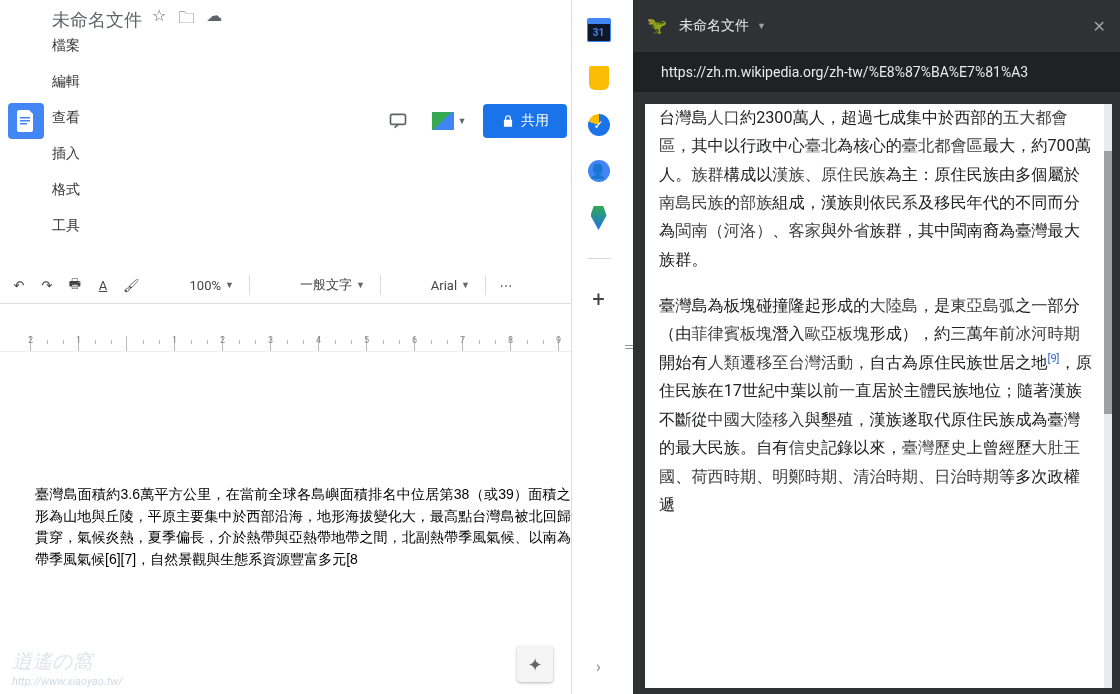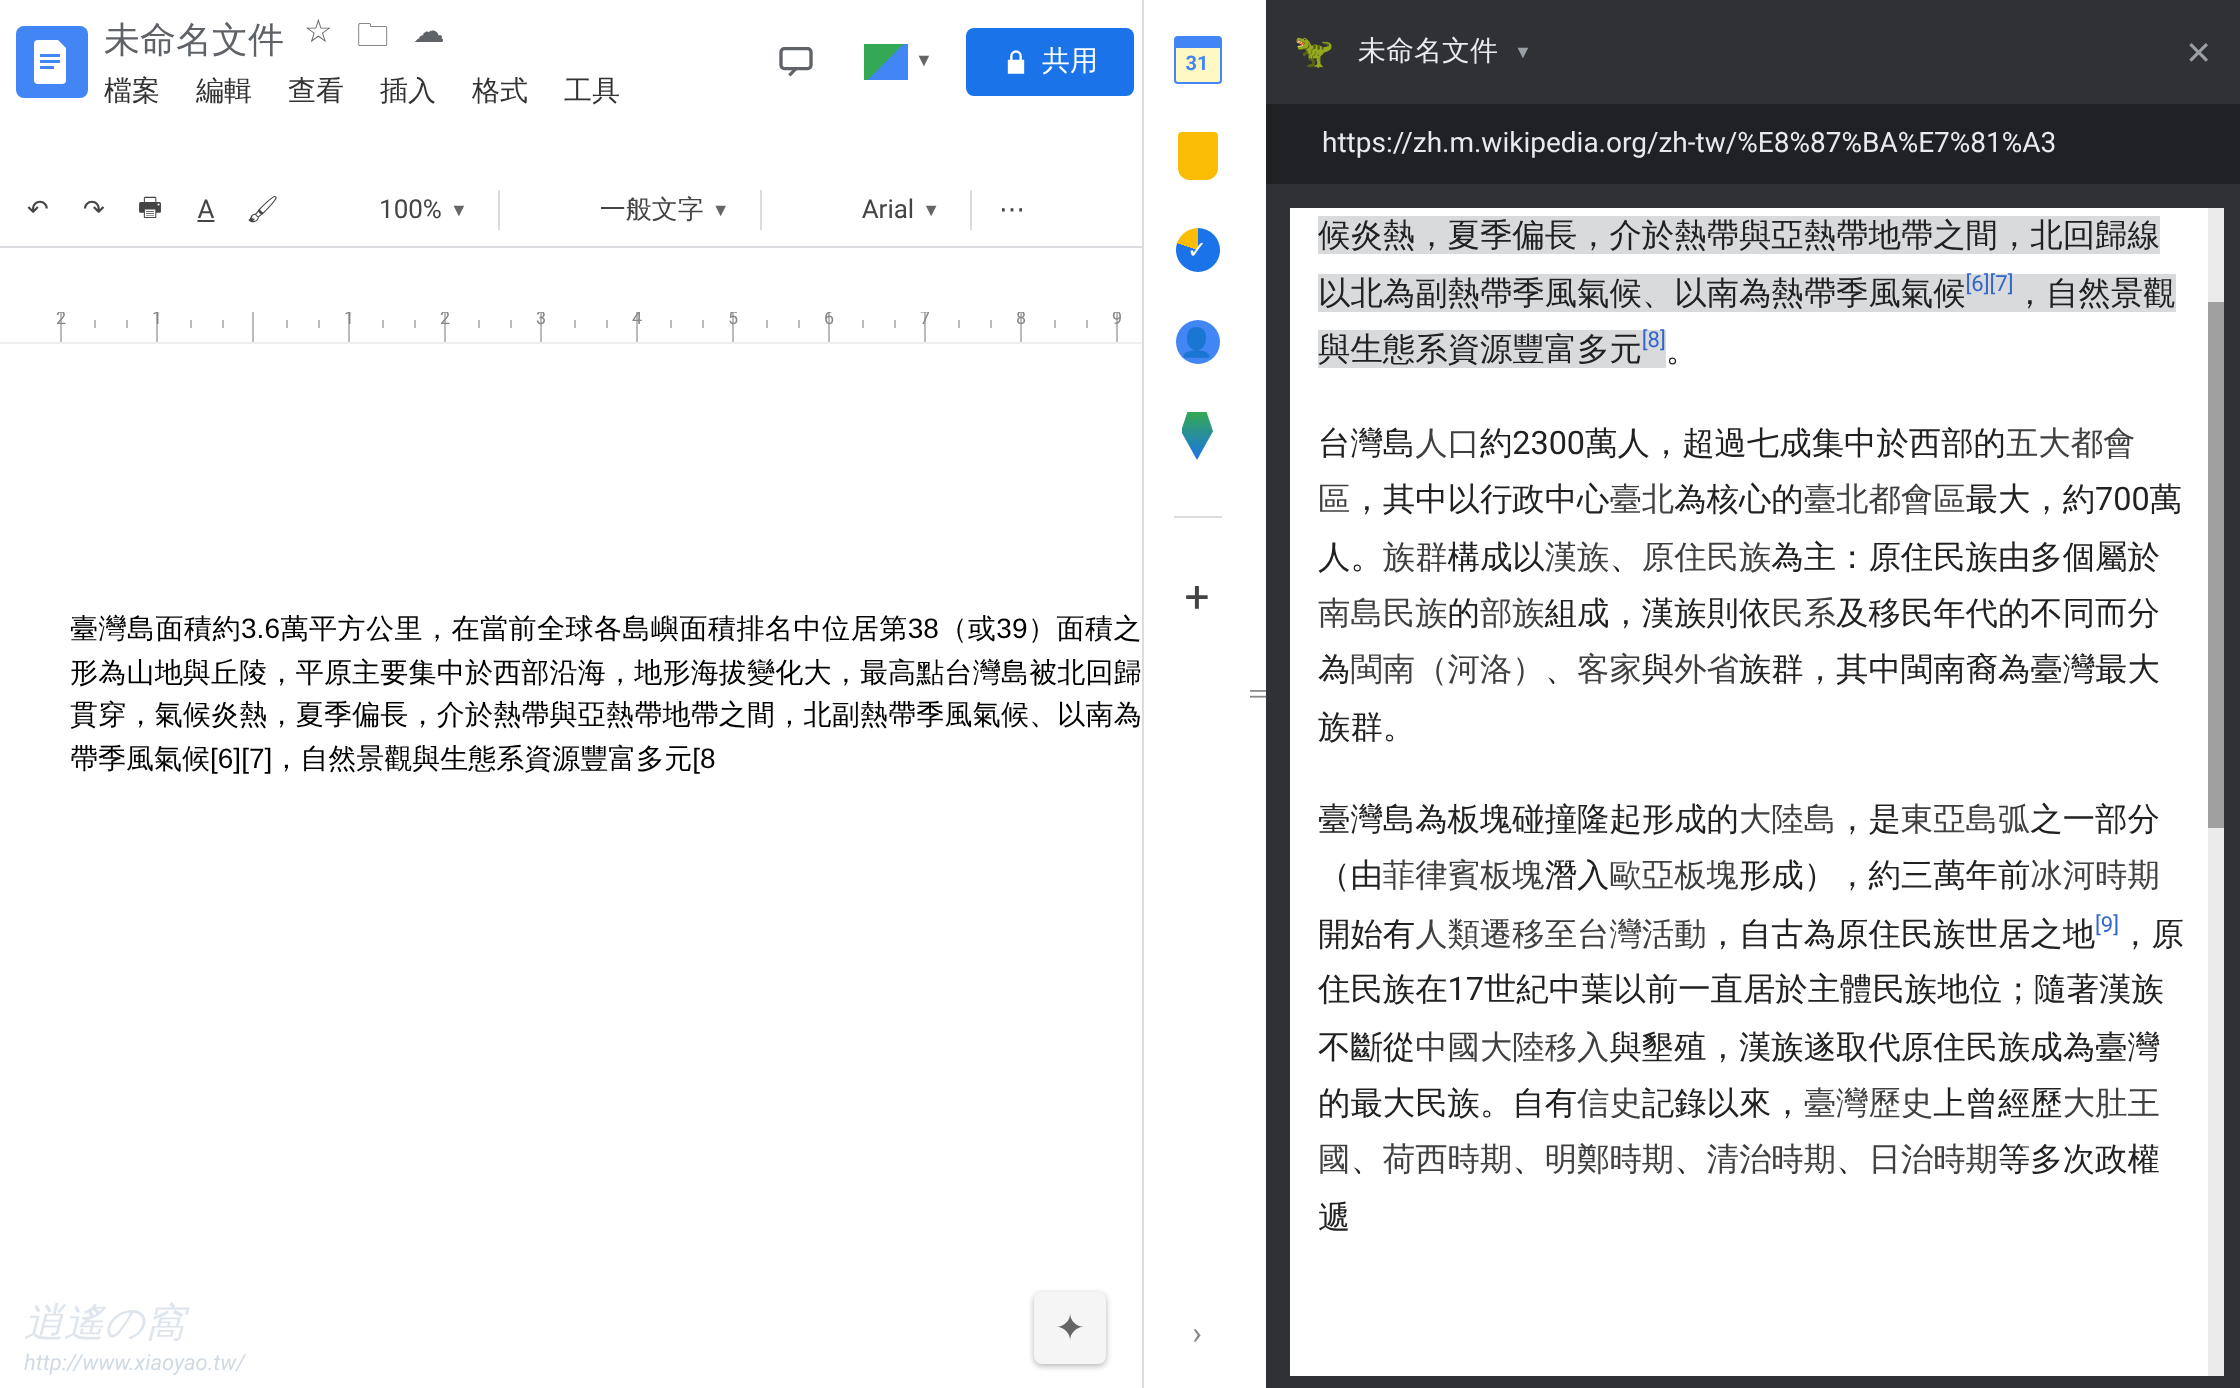--- a/index.html
+++ b/index.html
@@ -9,21 +9,21 @@
     .docs-pane { width: 625px; height: 100%; display: flex; flex-direction: column; position: relative; gap: 32px; }
     
     .docs-header { display: flex; align-items: center; padding: 6px 8px 0 8px; gap: 8px; }
     .docs-logo { width: 36px; height: 36px; background: #4285f4; border-radius: 4px; display: flex; align-items: center; justify-content: center; }
     .docs-logo svg { fill: #fff; }
     .docs-title-area { flex: 1; display: flex; flex-direction: column; }
     .docs-title-row { display: flex; align-items: center; gap: 10px; }
     .docs-title { font-size: 18px; color: #5f6368; }
     .docs-title-icons { display: flex; gap: 12px; color: #5f6368; }
     .docs-title-icons span { cursor: pointer; font-size: 16px; }
-    .docs-menus { display: flex; gap: 18px; font-size: 14px; color: #333; padding-top: 4px; }
+    .docs-menus { display: flex; gap: 18px; font-size: 14px; color: #333; padding-top: 4px; flex-direction: column; }
     .docs-menus span { cursor: pointer; }
     .docs-header-right { display: flex; align-items: center; gap: 12px; }
     .mode-icon { width: 34px; height: 34px; border-radius: 50%; display: flex; align-items: center; justify-content: center; color: #5f6368; cursor: pointer; }
     .meet-btn { width: 44px; height: 36px; display: flex; align-items: center; justify-content: center; border-radius: 4px; }
     .meet-inner { width: 22px; height: 18px; background: linear-gradient(135deg, #34a853 0%, #34a853 50%, #4285f4 50%, #4285f4 100%); position: relative; }
     .share-btn { background: #1a73e8; color: #fff; padding: 8px 18px; border-radius: 4px; border: none; font-size: 14px; display: flex; align-items: center; gap: 6px; cursor: pointer; }
     .avatar { width: 34px; height: 34px; border-radius: 50%; background: radial-gradient(circle, #d4af7a 40%, #b08850 100%); margin-left: 4px; }
     
     .docs-toolbar { display: flex; align-items: center; padding: 4px 8px; gap: 6px; border-bottom: 1px solid #dadce0; font-size: 13px; color: #444; }
     .tb-btn { min-width: 22px; height: 28px; display: flex; align-items: center; justify-content: center; cursor: pointer; border-radius: 2px; padding: 0 3px; }
@@ -41,21 +41,21 @@
     .docs-page { flex: 1; padding: 100px 40px 0 35px; overflow: hidden; position: relative; }
     .docs-text { font-size: 14px; color: #000; line-height: 1.55; text-align: justify; font-family: Arial, "Microsoft JhengHei", sans-serif; }
     
     .watermark { position: absolute; left: 12px; bottom: 6px; opacity: .35; font-size: 11px; color: #7a97b3; font-style: italic; }
     .watermark .wm-top { font-size: 20px; font-family: serif; opacity: .7; }
     
     .explore-btn { position: absolute; right: 72px; bottom: 12px; width: 36px; height: 36px; background: #f5f5f5; border-radius: 4px; box-shadow: 0 1px 3px rgba(0,0,0,.3); display: flex; align-items: center; justify-content: center; cursor: pointer; color: #666; font-size: 18px; }
     
     
     .side-rail { width: 54px; border-left: 1px solid #dadce0; display: flex; flex-direction: column; align-items: center; padding: 18px 0; gap: 24px; }
-    .rail-cal { width: 24px; height: 24px; background: #fef9c3; border: 1px solid #4285f4; border-top: 6px solid #4285f4; border-radius: 2px; display:flex; align-items:center; justify-content:center; font-size:10px; color:#4285f4; font-weight:bold; }
+    .rail-cal { width: 24px; height: 24px; background: #0f172a; border: 1px solid #4285f4; border-top: 6px solid #4285f4; border-radius: 2px; display:flex; align-items:center; justify-content:center; font-size:10px; color:#4285f4; font-weight:bold; }
     .rail-keep { width: 20px; height: 24px; background: #fbbc04; border-radius: 2px 2px 6px 6px; }
     .rail-tasks { width: 22px; height: 22px; border-radius: 50%; background: conic-gradient(#1a73e8 0 80%, #fbbc04 0 100%); display:flex; align-items:center; justify-content:center; color:#fff; font-size:12px; }
     .rail-contacts { width: 22px; height: 22px; background:#4285f4; border-radius:50%; display:flex; align-items:center; justify-content:center; color:#fff; font-size:14px; }
     .rail-maps { width: 16px; height: 24px; background: linear-gradient(#34a853, #1a73e8); clip-path: polygon(50% 100%, 0 40%, 20% 0, 80% 0, 100% 40%); position:relative; }
     .rail-divider { width: 24px; height: 1px; background: #dadce0; margin: 4px 0; }
     .rail-plus { font-size: 22px; color: #444; cursor: pointer; }
     .rail-spacer { flex: 1; }
     .rail-arrow { color: #888; font-size: 16px; cursor: pointer; }
     
     .resize-handle { width: 8px; background: #fff; display:flex; align-items:center; justify-content:center; color:#888; cursor:col-resize; }
@@ -239,21 +239,20 @@
     <div class="wv-title">
       <span>未命名文件</span>
       <span class="caret-down" style="color:#9aa0a6">▼</span>
     </div>
     <div class="wv-close">✕</div>
   </div>
   <div class="wv-urlbar">https://zh.m.wikipedia.org/zh-tw/%E8%87%BA%E7%81%A3</div>
 
   <div class="wv-content">
     <div class="wiki-text">
-      <p class="wiki-first"><span class="hl"><span>候炎熱，夏季偏長，介於熱帶與亞熱帶地帶之間，北回歸線以北為副熱帶季風氣候、以南為熱帶季風氣候</span><sup>[6][7]</sup><span>，自然景觀與生態系資源豐富多元</span><sup>[8]</sup></span><span>。</span></p>
 
       <p><span>台灣島</span><a>人口</a><span>約2300萬人，超過七成集中於西部的</span><a>五大都會區</a><span>，其中以行政中心</span><a>臺北</a><span>為核心的</span><a>臺北都會區</a><span>最大，約700萬人。</span><a>族群</a><span>構成以</span><a>漢族</a><span>、</span><a>原住民族</a><span>為主：原住民族由多個屬於</span><a>南島民族</a><span>的</span><a>部族</a><span>組成，漢族則依</span><a>民系</a><span>及移民年代的不同而分為</span><a>閩南（河洛）</a><span>、</span><a>客家</a><span>與</span><a>外省</a><span>族群，其中閩南裔為臺灣最大族群。</span></p>
 
       <p><span>臺灣島為板塊碰撞隆起形成的</span><a>大陸島</a><span>，是</span><a>東亞島弧</a><span>之一部分（由</span><a>菲律賓板塊</a><span>潛入</span><a>歐亞板塊</a><span>形成），約三萬年前</span><a>冰河時期</a><span>開始有</span><a>人類遷移至台灣活動</a><span>，自古為原住民族世居之地</span><sup>[9]</sup><span>，原住民族在17世紀中葉以前一直居於主體民族地位；隨著漢族不斷從</span><a>中國大陸移入</a><span>與墾殖，漢族遂取代原住民族成為臺灣的最大民族。自有</span><a>信史</a><span>記錄以來，</span><a>臺灣歷史</a><span>上曾經歷</span><a>大肚王國</a><span>、</span><a>荷西時期</a><span>、</span><a>明鄭時期</a><span>、</span><a>清治時期</a><span>、</span><a>日治時期</a><span>等多次政權遞</span></p>
     </div>
     <div class="wv-scroll">
       <div class="wv-scroll-thumb" style="top:8%; height:45%;"></div>
     </div>
   </div>
 </div>

